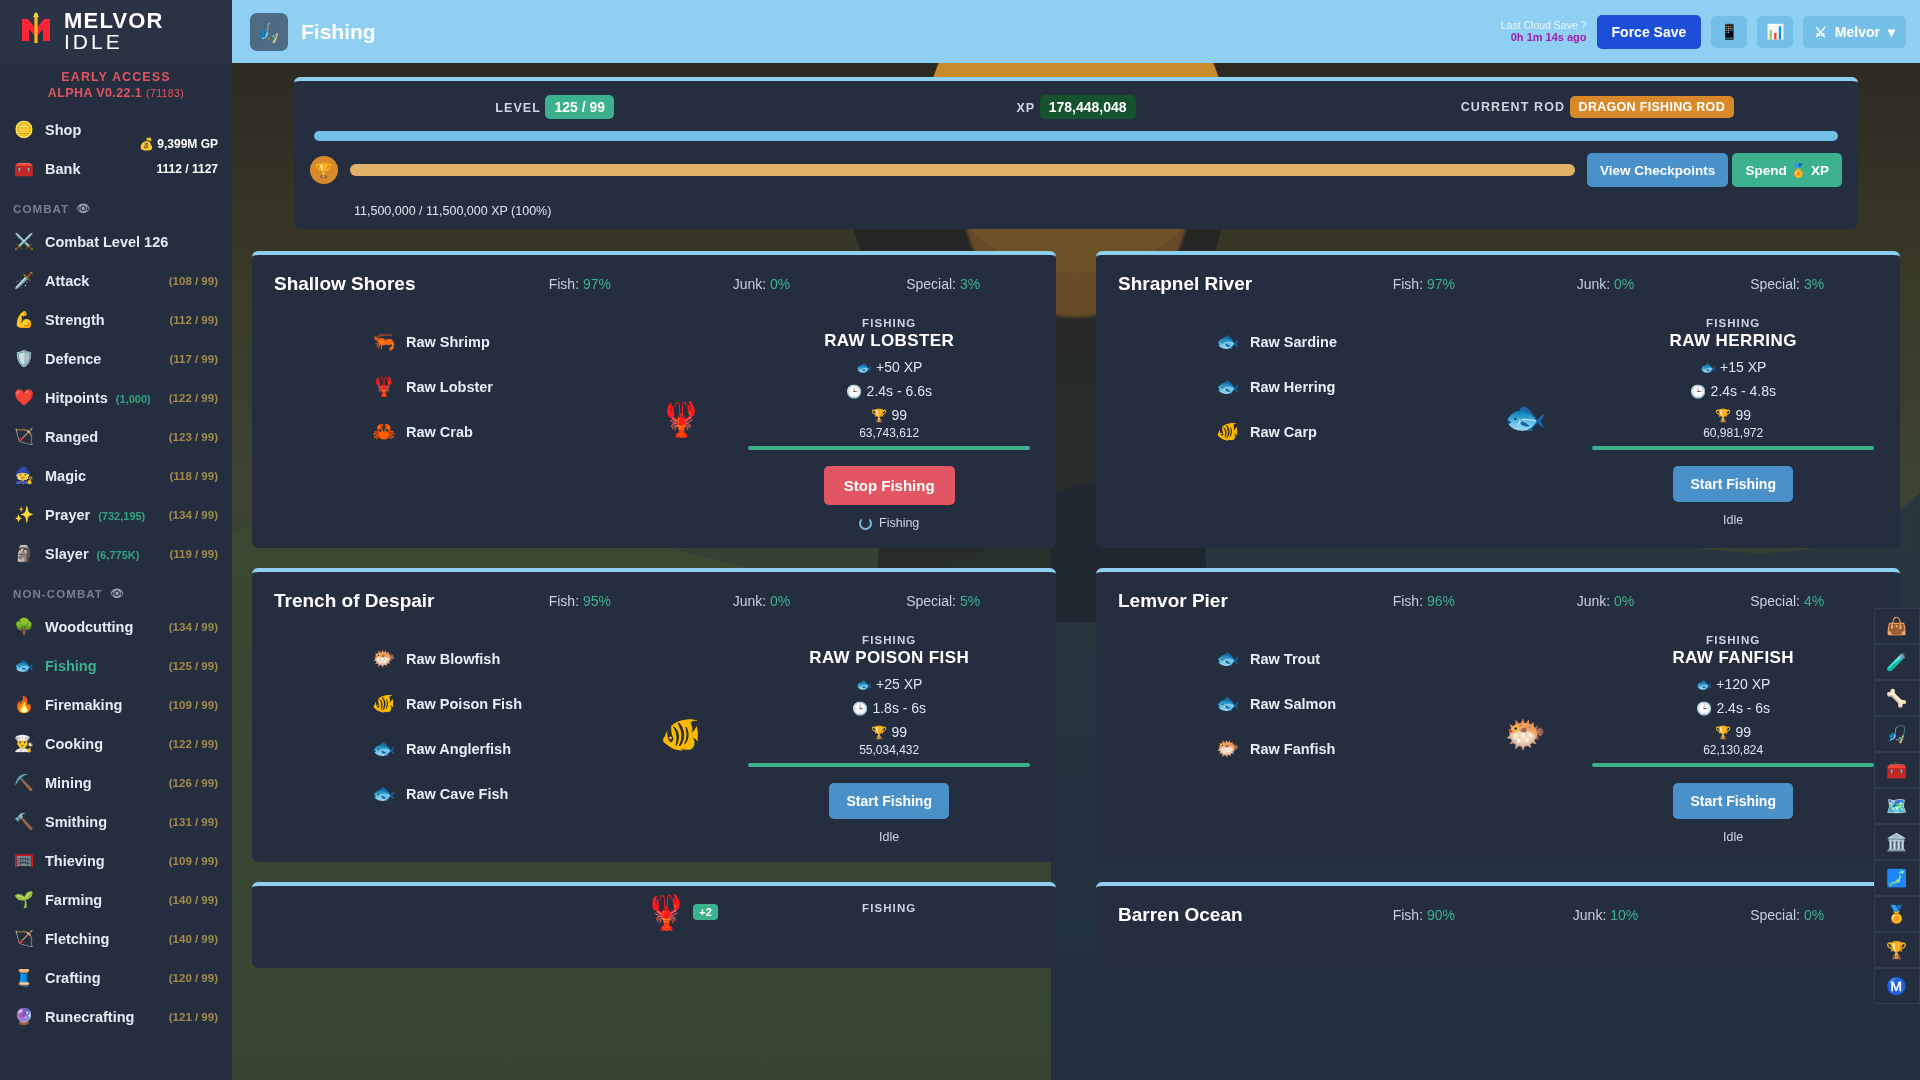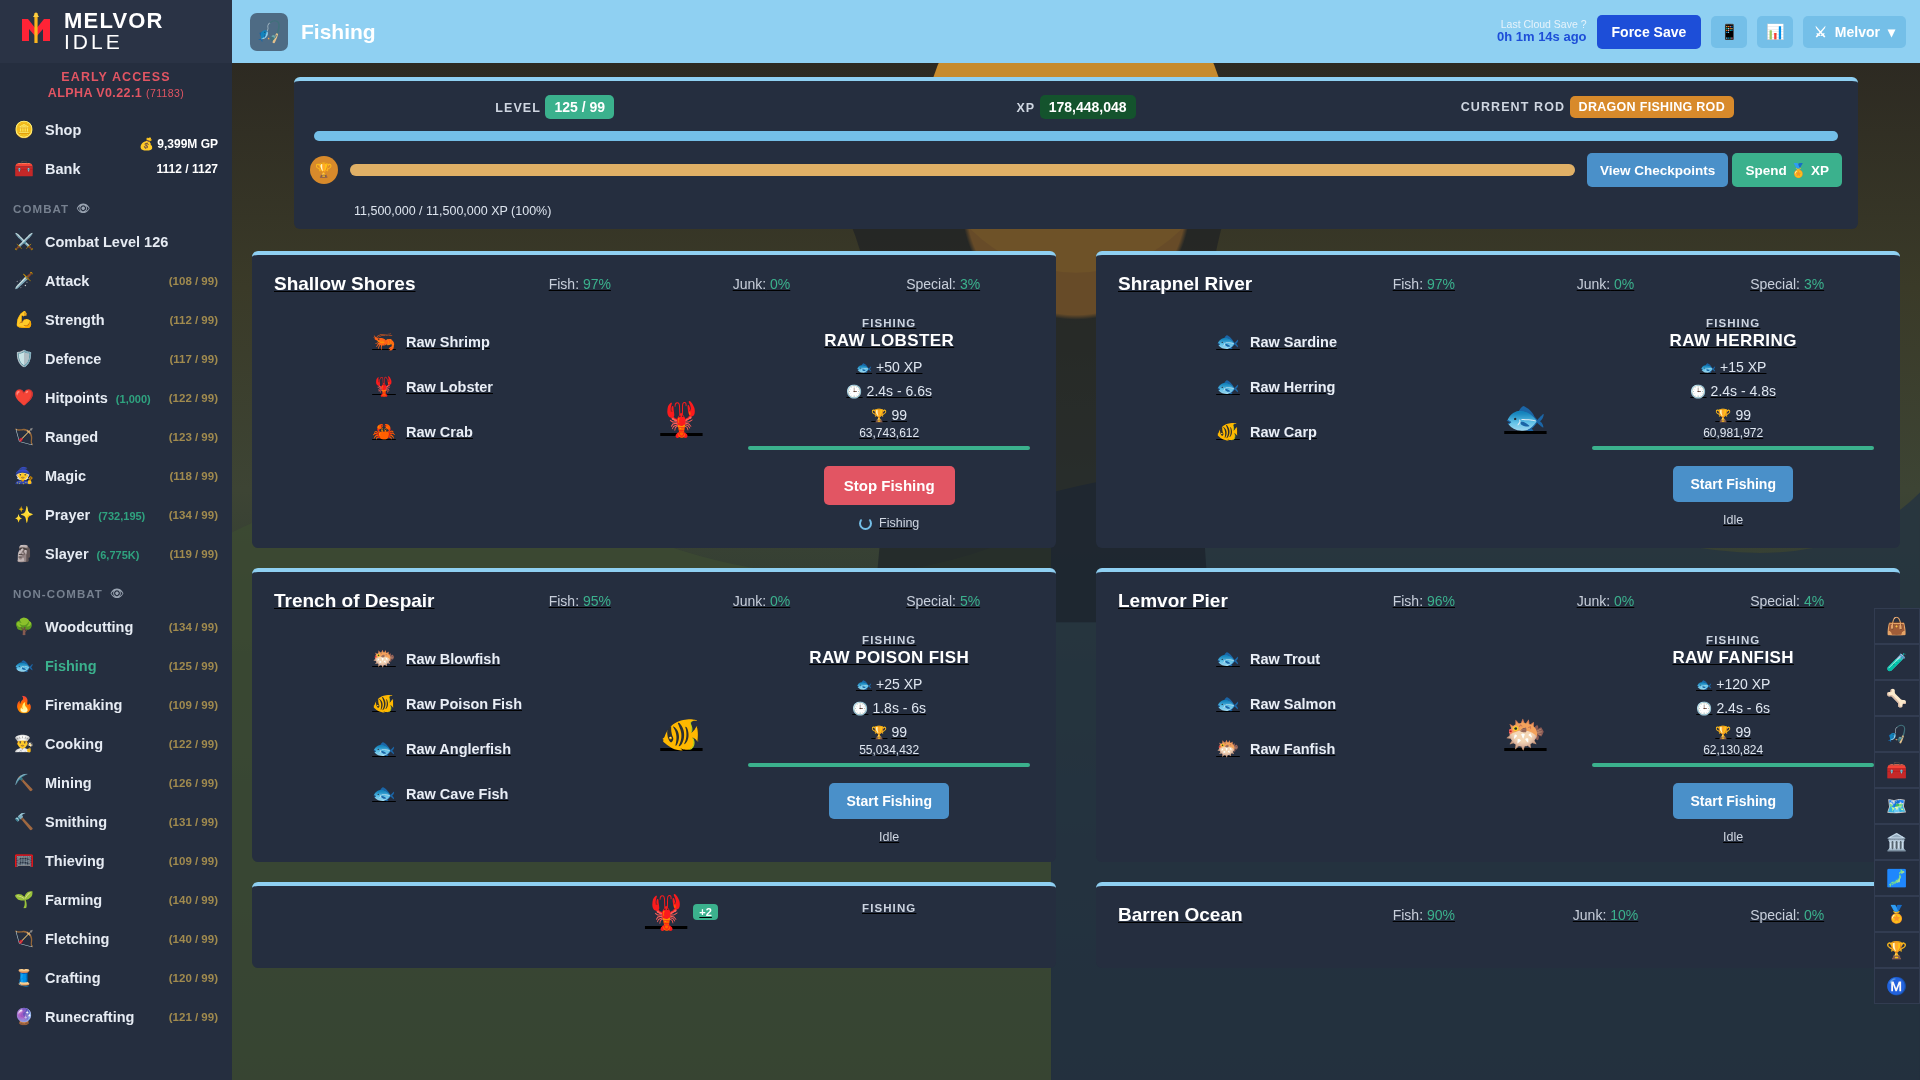--- a/index.html
+++ b/index.html
@@ -57,21 +57,21 @@
   }
   .page-icon {
     width: 38px; height: 38px; border-radius: 7px; background: #4e6b84;
     display: flex; align-items: center; justify-content: center; font-size: 21px;
     flex: 0 0 38px;
   }
   .page-title { color: #fff; font-size: 21px; font-weight: bold; margin-left: 13px; }
   .topbar-right { margin-left: auto; display: flex; align-items: center; gap: 10px; }
   .cloud-save { text-align: right; line-height: 1.15; }
   .cloud-save .cs1 { color: #e7f3fb; font-size: 10.5px; }
-  .cloud-save .cs2 { color: #1d4ed8; font-size: 13px; font-weight: bold; }
+  .cloud-save .cs2 { color: #a21caf; font-size: 11px; font-weight: bold; }
   .btn-force {
     background: #1d4ed8; color: #fff; font-size: 14px; font-weight: bold;
     padding: 9px 15px; border-radius: 5px; border: 0; cursor: pointer;
   }
   .icon-btn {
     width: 36px; height: 32px; background: #74bfe8; border-radius: 5px;
     display: flex; align-items: center; justify-content: center;
     font-size: 15px; color: #fff; cursor: pointer; border: 0;
   }
   .user-btn {
@@ -115,21 +115,21 @@
     width: 28px; height: 28px; border-radius: 50%; background: #d88a2b;
     display: flex; align-items: center; justify-content: center; font-size: 14px; flex: 0 0 28px;
   }
   .lvlbar { flex: 1; height: 12px; border-radius: 6px; background: #3a4256; position: relative; overflow: hidden; }
   .lvlbar > i { position: absolute; left: 0; top: 0; bottom: 0; background: #e0b066; display: block; }
   .xp-actions { display: flex; gap: 4px; margin-left: auto; border-radius: 6px; }
   .btn-blue { background: #4a90c9; color: #fff; border: 0; border-radius: 5px; font-size: 13.5px; font-weight: bold; padding: 9px 13px; cursor: pointer; }
   .btn-green { background: #3bb18d; color: #fff; border: 0; border-radius: 5px; font-size: 13.5px; font-weight: bold; padding: 9px 13px; cursor: pointer; }
 
   
-  .grid { display: grid; grid-template-columns: 1fr 1fr; gap: 20px 40px; margin-top: 22px; text-decoration: underline; }
+  .grid { display: grid; grid-template-columns: 1fr 1fr; gap: 20px 40px; margin-top: 22px; }
   .area { padding-bottom: 18px; }
   .area-head { display: flex; align-items: center; padding: 18px 22px 6px; }
   .area-name { color: #fff; font-size: 19px; font-weight: bold; flex: 0 0 auto; min-width: 215px; }
   .area-stats { display: flex; flex: 1; }
   .astat { flex: 1; color: #c8cfdb; font-size: 14px; text-align: center; white-space: nowrap; }
   .astat b { color: #3bb18d; font-weight: normal; }
   .area-body { display: flex; padding: 6px 10px 0; }
   .fishlist { flex: 0 0 47%; padding-top: 12px; }
   .fishrow { display: flex; align-items: center; gap: 10px; padding: 11px 0 11px 110px; }
   .fishrow .fi { font-size: 19px; width: 24px; text-align: center; }

